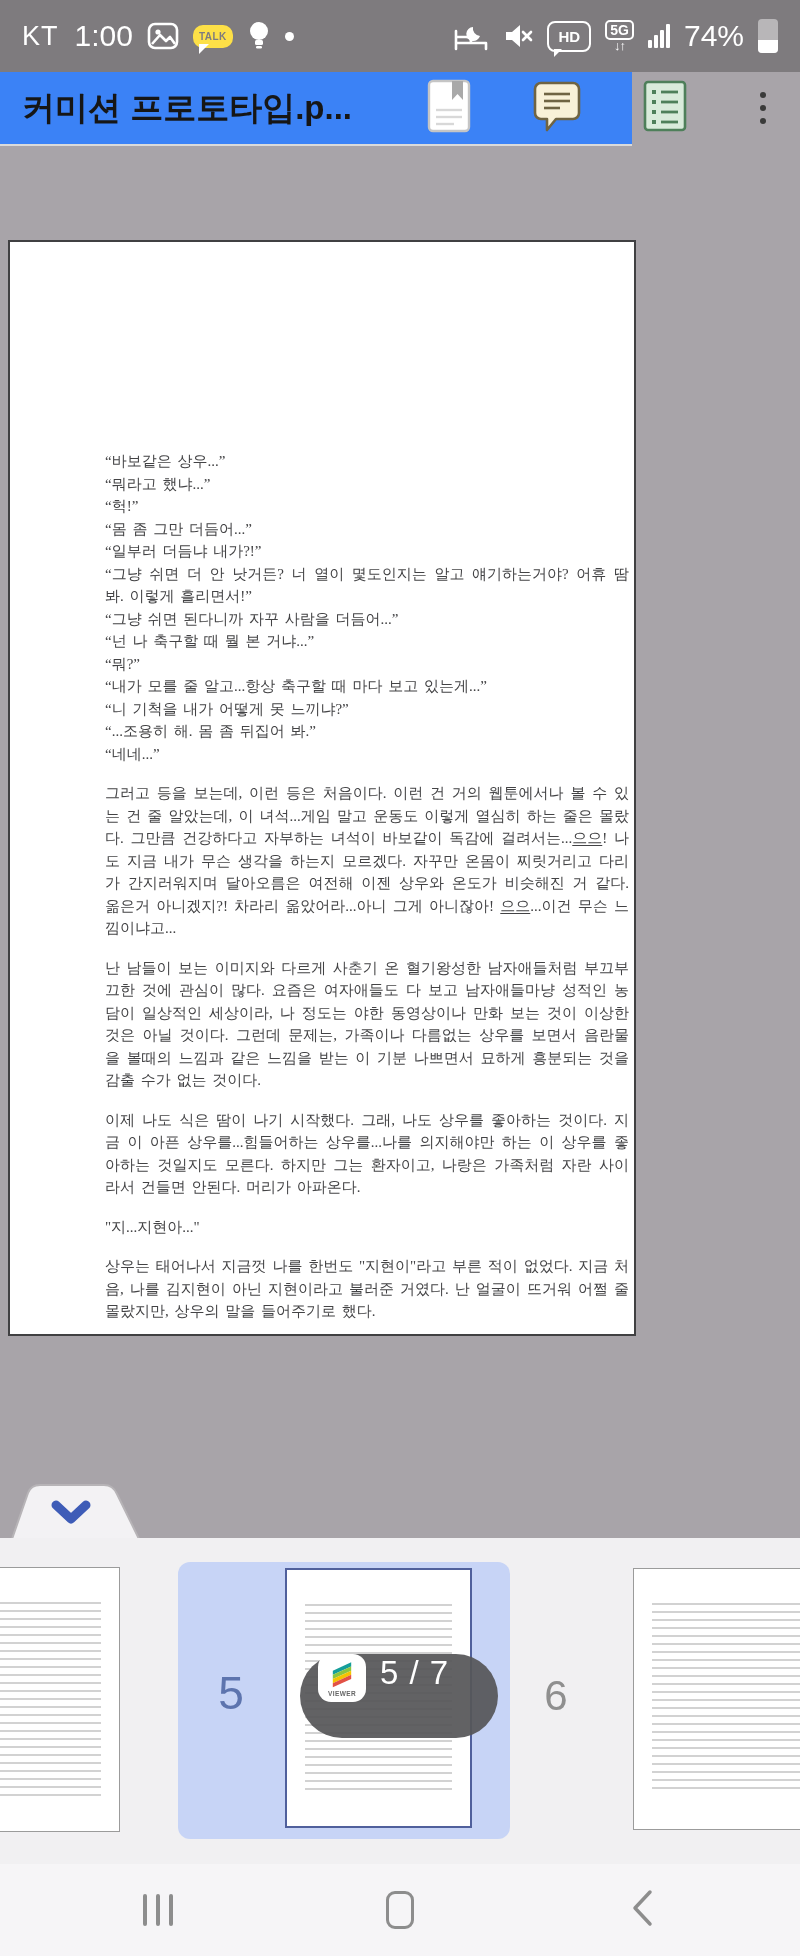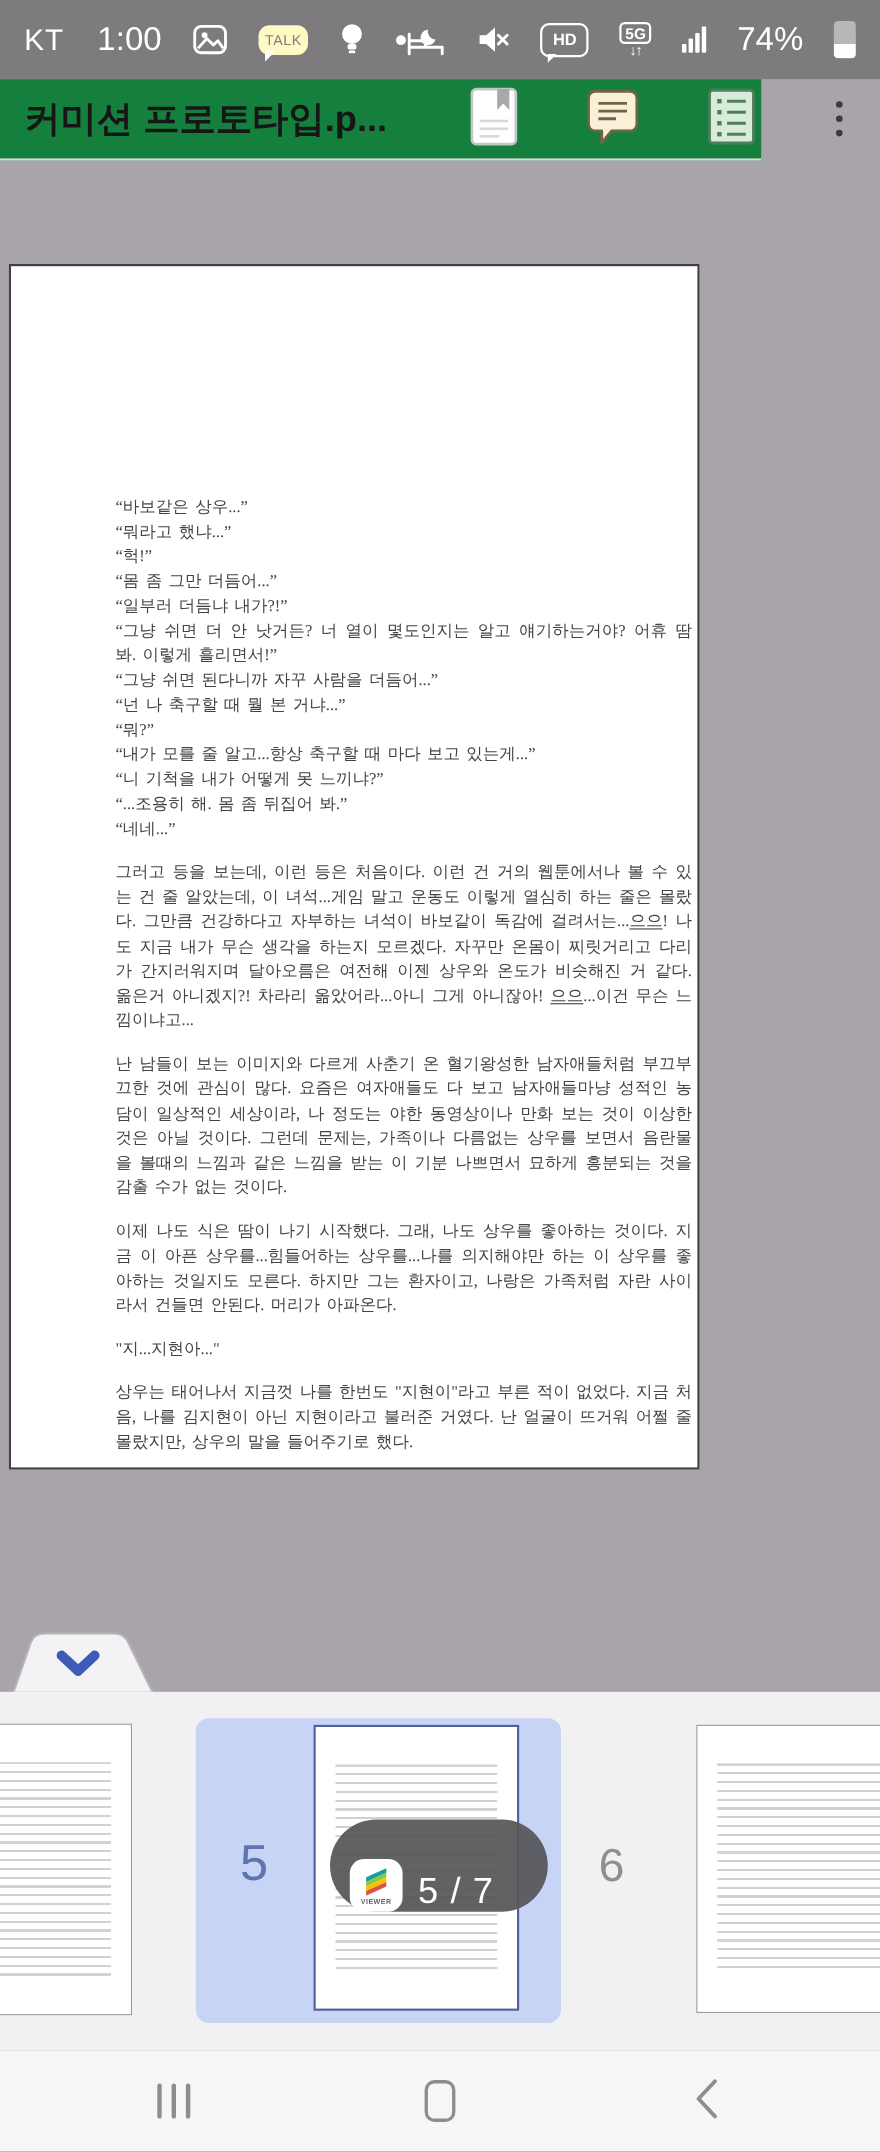--- a/index.html
+++ b/index.html
@@ -7,47 +7,47 @@
     width:800px;height:1956px;position:relative;overflow:hidden;
     font-family:"Liberation Sans","DejaVu Sans",sans-serif;
     background:#a8a4a9;
   }
   
   .status-bar{
     position:absolute;left:0;top:0;width:800px;height:72px;
     background:#7e7b7e;color:#fff;display:flex;align-items:center;
     padding:0 22px;box-sizing:border-box;justify-content:space-between;
   }
-  .sb-left,.sb-right{display:flex;align-items:center;gap:28px;}
+  .sb-left,.sb-right{display:flex;align-items:center;gap:14px;}
   .sb-carrier{font-size:27px;letter-spacing:1px;}
   .sb-time{font-size:30px;font-weight:500;margin-left:2px;}
   .sb-ico{display:flex;align-items:center;justify-content:center;}
   .talk-bubble{
-    background:#fef9c3;color:#7e7b7e;border-radius:10px;
-    font-size:13px;font-weight:normal;padding:6px 6px;position:relative;letter-spacing:.5px;
+    background:#fde047;color:#7e7b7e;border-radius:10px;
+    font-size:10px;font-weight:bold;padding:6px 6px;position:relative;letter-spacing:.5px;
   }
   .talk-bubble:after{content:"";position:absolute;left:6px;bottom:-6px;
     border:5px solid transparent;border-top-color:#fff;border-left-color:#fff;}
   .sb-dot{width:9px;height:9px;border-radius:50%;background:#fff;}
   .sb-batt-pct{font-size:30px;font-weight:400;}
   .battery{width:20px;height:34px;border-radius:4px;background:rgba(255,255,255,.45);
     position:relative;overflow:hidden;}
   .battery .fill{position:absolute;left:0;right:0;bottom:0;height:37%;background:#fff;}
   .hd-badge{border:2.5px solid #fff;border-radius:8px;width:40px;height:27px;
     display:flex;align-items:center;justify-content:center;font-size:15px;font-weight:bold;position:relative;}
   .hd-badge:after{content:"";position:absolute;left:5px;bottom:-7px;
     border:4px solid transparent;border-top-color:#fff;border-left-color:#fff;}
   .fiveg{display:flex;flex-direction:column;align-items:center;line-height:1;}
   .fiveg .box{border:2px solid #fff;border-radius:5px;padding:1px 3px;font-size:14px;font-weight:bold;}
   .fiveg .arrows{font-size:13px;margin-top:-1px;letter-spacing:-1px;}
   .sig{display:flex;align-items:flex-end;gap:2px;height:24px;}
   .sig i{display:block;width:4px;background:#fff;border-radius:1px;}
   
   .app-header{
-    position:absolute;left:0;top:72px;width:692px;height:74px;background:#15803d;
+    position:absolute;left:0;top:72px;width:632px;height:74px;background:#3b82f6;
     border-bottom:2px solid #dadada;display:flex;align-items:center;box-sizing:border-box;
     padding:0 22px;
   }
   .doc-title{font-size:33px;font-weight:bold;color:#161616;flex:0 0 auto;width:390px;
     white-space:nowrap;overflow:hidden;}
   .hdr-icons{display:flex;align-items:center;gap:58px;margin-left:12px;}
   .hdr-btn{width:50px;height:56px;display:flex;align-items:center;justify-content:center;cursor:pointer;}
   .kebab{display:flex;flex-direction:column;gap:7px;align-items:center;width:26px;}
   .kebab i{width:6px;height:6px;border-radius:50%;background:#3a3a3a;display:block;}
   
@@ -76,21 +76,21 @@
     background:#c7d4f6;border-radius:12px;}
   .sel-num{position:absolute;left:178px;top:1666px;width:106px;text-align:center;
     font-size:46px;color:#5d74ae;}
   .thumb-sel{left:285px;top:1568px;width:187px;height:260px;border:2px solid #50609c;}
   .next-num{position:absolute;left:528px;top:1672px;width:56px;text-align:center;
     font-size:42px;color:#8f8f8f;}
   .thumb-next{left:633px;top:1568px;width:187px;height:262px;}
   
   .pill{
     position:absolute;left:300px;top:1654px;width:198px;height:84px;border-radius:42px;
-    background:rgba(86,86,88,.93);display:flex;align-items:flex-end;padding:0 18px;
+    background:rgba(86,86,88,.93);display:flex;align-items:flex-start;padding:0 18px;
     box-sizing:border-box;gap:14px;z-index:5;
   }
   .app-ico{width:48px;height:48px;border-radius:13px;background:#fff;display:flex;
     flex-direction:column;align-items:center;justify-content:center;gap:1px;}
   .app-ico .brand{font-size:6.5px;color:#666;font-weight:bold;letter-spacing:.4px;}
   .pill-text{color:#fff;font-size:33px;font-weight:500;letter-spacing:1px;white-space:nowrap;}
   
   .nav-bar{
     position:absolute;left:0;top:1864px;width:800px;height:92px;background:#f6f5f7;
     display:flex;align-items:center;justify-content:space-between;

